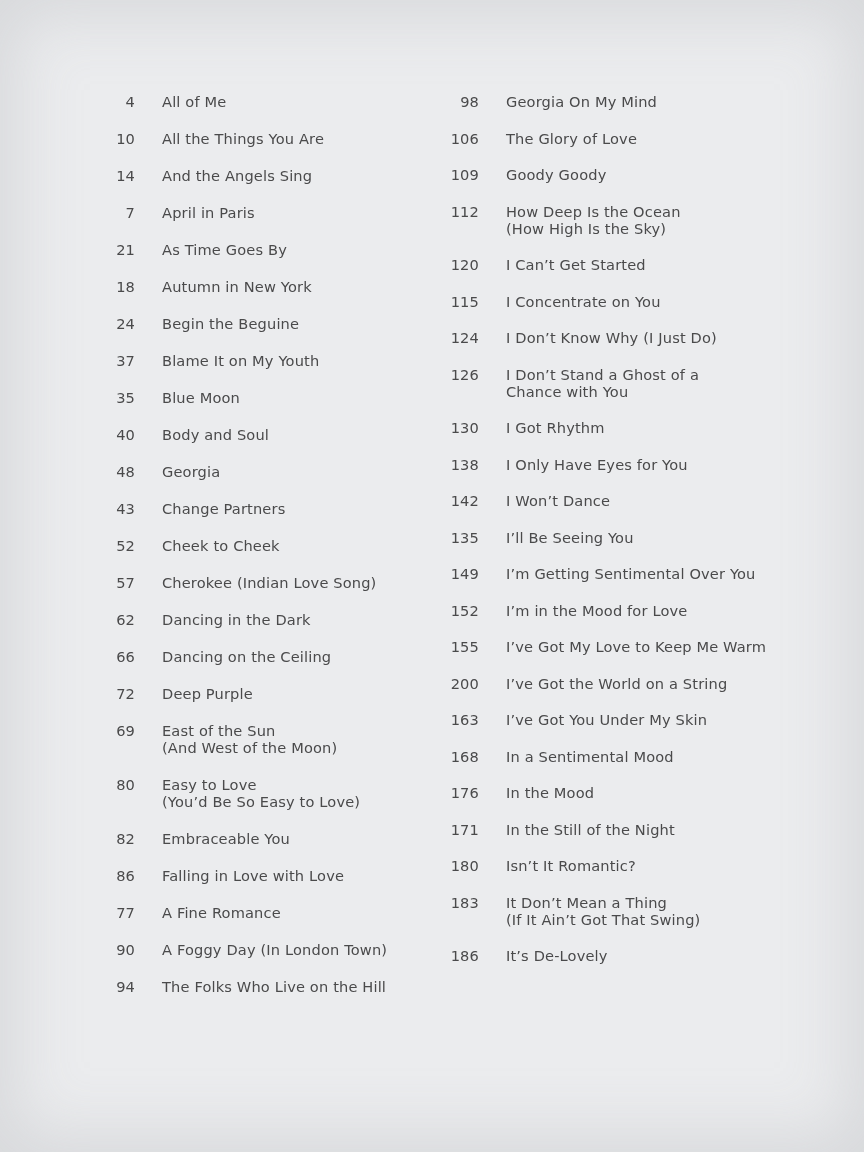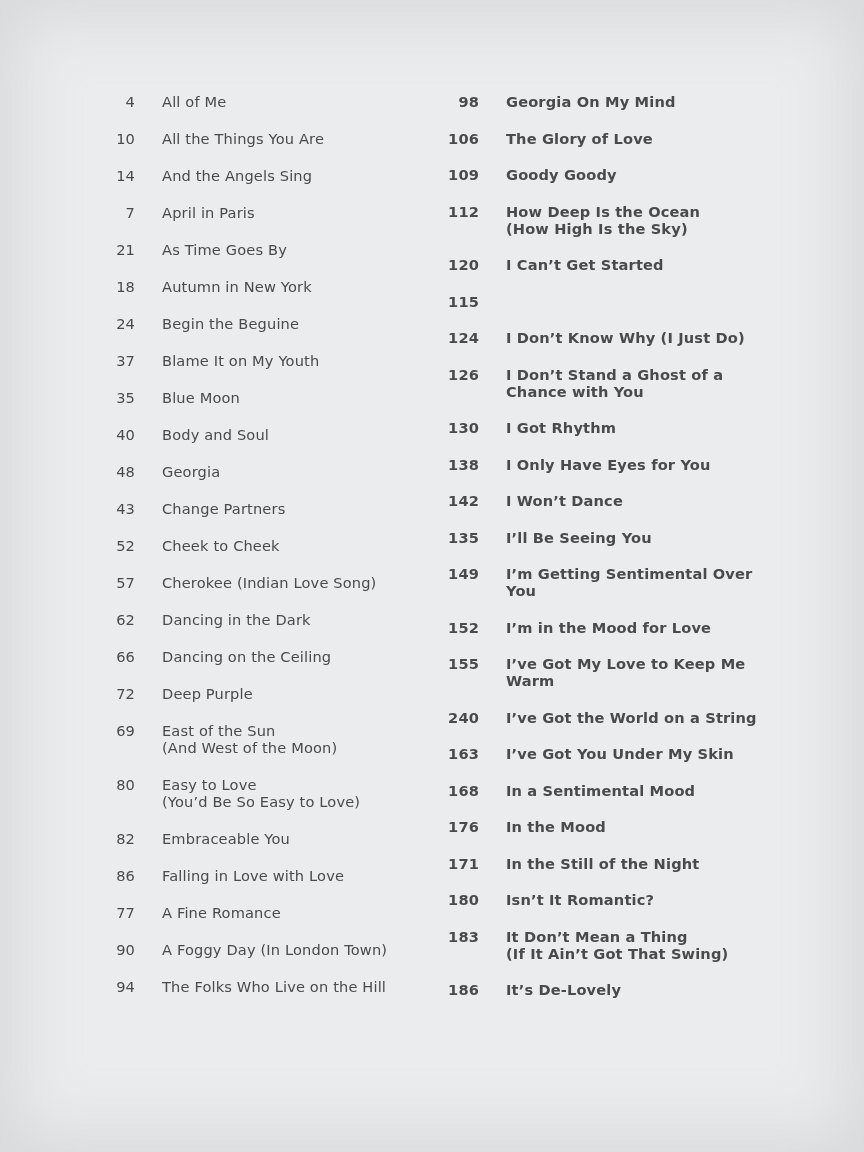--- a/index.html
+++ b/index.html
@@ -35,21 +35,21 @@
   .col-left { left: 100px; width: 330px; }
   .col-right { left: 440px; width: 340px; }
   .entry {
     display: flex;
     align-items: flex-start;
     font-size: 14.6px;
     line-height: 17px;
     letter-spacing: 0.15px;
   }
   .col-left .entry { margin-bottom: 20px; }
-  .col-right .entry { margin-bottom: 19.5px; font-weight: bold; }
+  .col-right .entry { margin-bottom: 19.5px; }
   .page-num {
     text-align: right;
     flex: 0 0 auto;
   }
   .col-left .page-num { width: 35px; margin-right: 27px; }
   .col-right .page-num { width: 39px; margin-right: 27px; }
   .title {
     white-space: pre-line;
     flex: 1 1 auto;
   }
@@ -175,20 +175,21 @@
         <span class="page-num">112</span>
         <span class="title">How Deep Is the Ocean
 (How High Is the Sky)</span>
       </div>
       <div class="entry">
         <span class="page-num">120</span>
         <span class="title">I Can’t Get Started</span>
       </div>
       <div class="entry">
         <span class="page-num">115</span>
+        <span class="title">I Concentrate on You</span>
       </div>
       <div class="entry">
         <span class="page-num">124</span>
         <span class="title">I Don’t Know Why (I Just Do)</span>
       </div>
       <div class="entry">
         <span class="page-num">126</span>
         <span class="title">I Don’t Stand a Ghost of a
 Chance with You</span>
       </div>
@@ -214,21 +215,21 @@
       </div>
       <div class="entry">
         <span class="page-num">152</span>
         <span class="title">I’m in the Mood for Love</span>
       </div>
       <div class="entry">
         <span class="page-num">155</span>
         <span class="title">I’ve Got My Love to Keep Me Warm</span>
       </div>
       <div class="entry">
-        <span class="page-num">240</span>
+        <span class="page-num">200</span>
         <span class="title">I’ve Got the World on a String</span>
       </div>
       <div class="entry">
         <span class="page-num">163</span>
         <span class="title">I’ve Got You Under My Skin</span>
       </div>
       <div class="entry">
         <span class="page-num">168</span>
         <span class="title">In a Sentimental Mood</span>
       </div>

